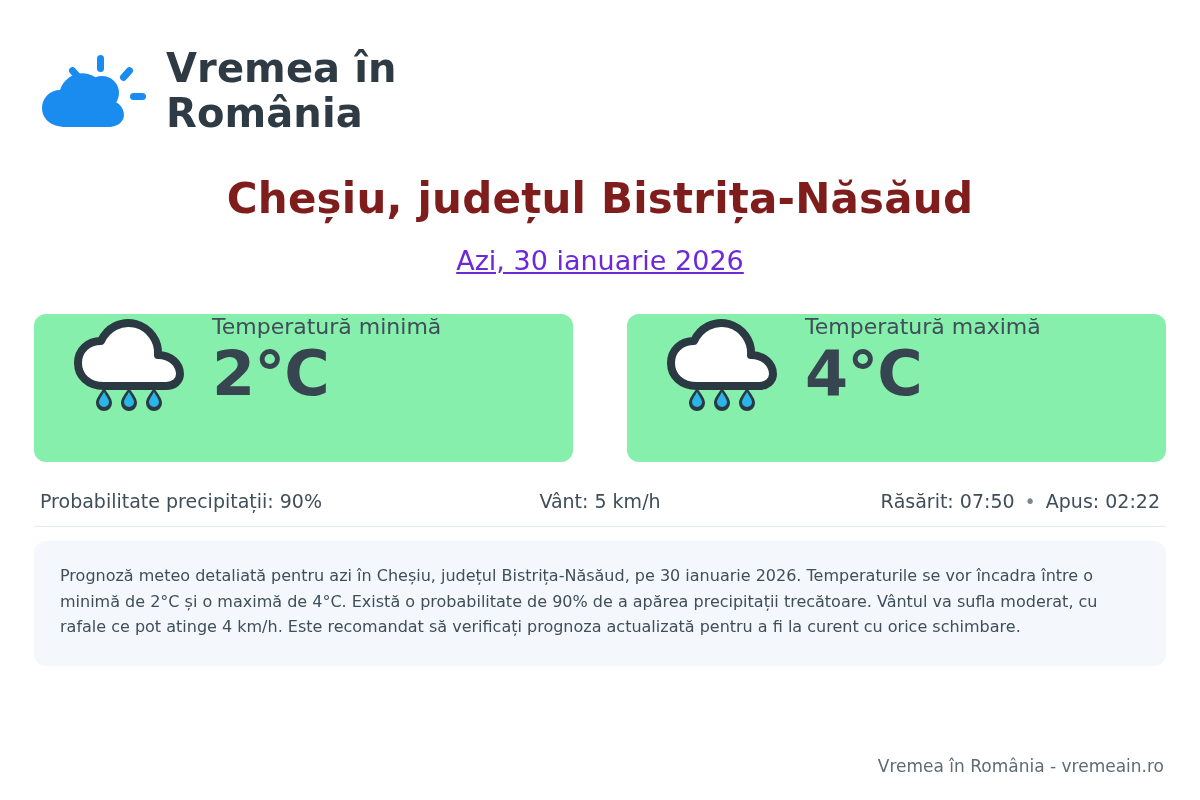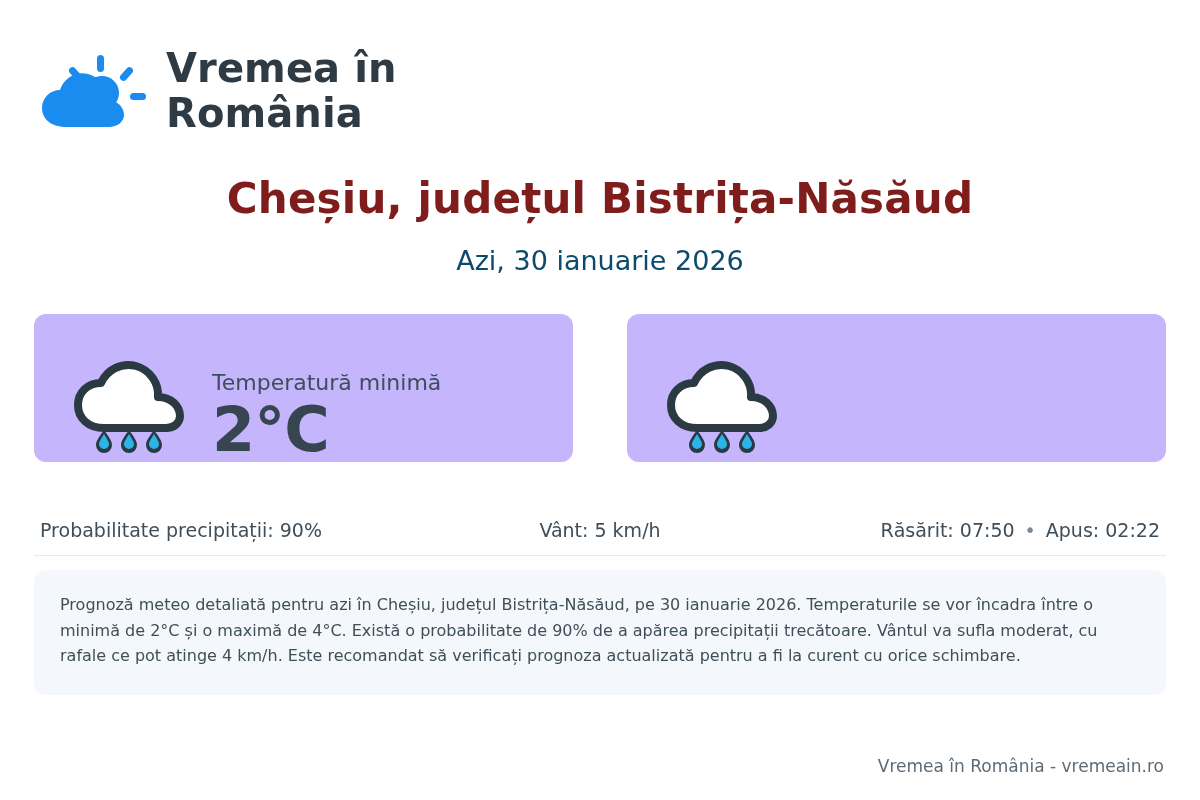--- a/index.html
+++ b/index.html
@@ -48,39 +48,40 @@
     text-align: center;
     font-size: 42px;
     font-weight: bold;
     color: #7f1d1d;
     margin-top: 38px;
     letter-spacing: 0.2px;
   }
   .subhead {
     text-align: center;
     font-size: 27px;
-    color: #0c4a6e;
+    color: #6d28d9;
     margin-top: 22px;
     font-weight: normal;
+    text-decoration: underline;
   }
 
   
   .cards {
     display: flex;
     gap: 54px;
     padding: 0 34px;
     margin-top: 38px;
   }
   .card {
     flex: 1 1 0;
-    background: #c4b5fd;
+    background: #86efac;
     border-radius: 12px;
     height: 148px;
     display: flex;
-    align-items: flex-end;
+    align-items: flex-start;
     padding-left: 36px;
     box-sizing: border-box;
   }
   .card-icon {
     width: 120px;
     height: 106px;
     flex: 0 0 auto;
   }
   .card-text {
     margin-left: 22px;
@@ -95,21 +96,21 @@
     font-weight: bold;
     color: #36454f;
     line-height: 1.05;
     letter-spacing: -1px;
   }
 
   
   .stats {
     display: flex;
     align-items: flex-start;
-    margin-top: 57px;
+    margin-top: 28px;
     padding: 0 40px;
     font-size: 19px;
     color: #3f4e59;
   }
   .stat-left { flex: 1 1 0; text-align: left; }
   .stat-mid { flex: 1 1 0; text-align: center; }
   .stat-right { flex: 1 1 0; text-align: right; }
   .stat-sep { margin: 0 10px; color: #7a8894; }
 
   .divider {
@@ -198,20 +199,24 @@
             <path d="M59 74 c5 7 8 11 8 15 a8 8 0 0 1-16 0 c0-4 3-8 8-15 z"></path>
             <path d="M84 74 c5 7 8 11 8 15 a8 8 0 0 1-16 0 c0-4 3-8 8-15 z"></path>
           </g>
           <g fill="#2ab4e8">
             <path d="M34 78 c3 5 5 8 5 10 a5 5 0 0 1-10 0 c0-2 2-5 5-10 z"></path>
             <path d="M59 78 c3 5 5 8 5 10 a5 5 0 0 1-10 0 c0-2 2-5 5-10 z"></path>
             <path d="M84 78 c3 5 5 8 5 10 a5 5 0 0 1-10 0 c0-2 2-5 5-10 z"></path>
           </g>
         </svg>
       </div>
+      <div class="card-text">
+        <div class="card-label">Temperatură maximă</div>
+        <div class="card-value">4°C</div>
+      </div>
     </div>
 
   </div>
 
   <div class="stats">
     <div class="stat-left">Probabilitate precipitații: 90%</div>
     <div class="stat-mid">Vânt: 5 km/h</div>
     <div class="stat-right">
       <span>Răsărit: 07:50</span><span class="stat-sep">•</span><span>Apus: 02:22</span>
     </div>

